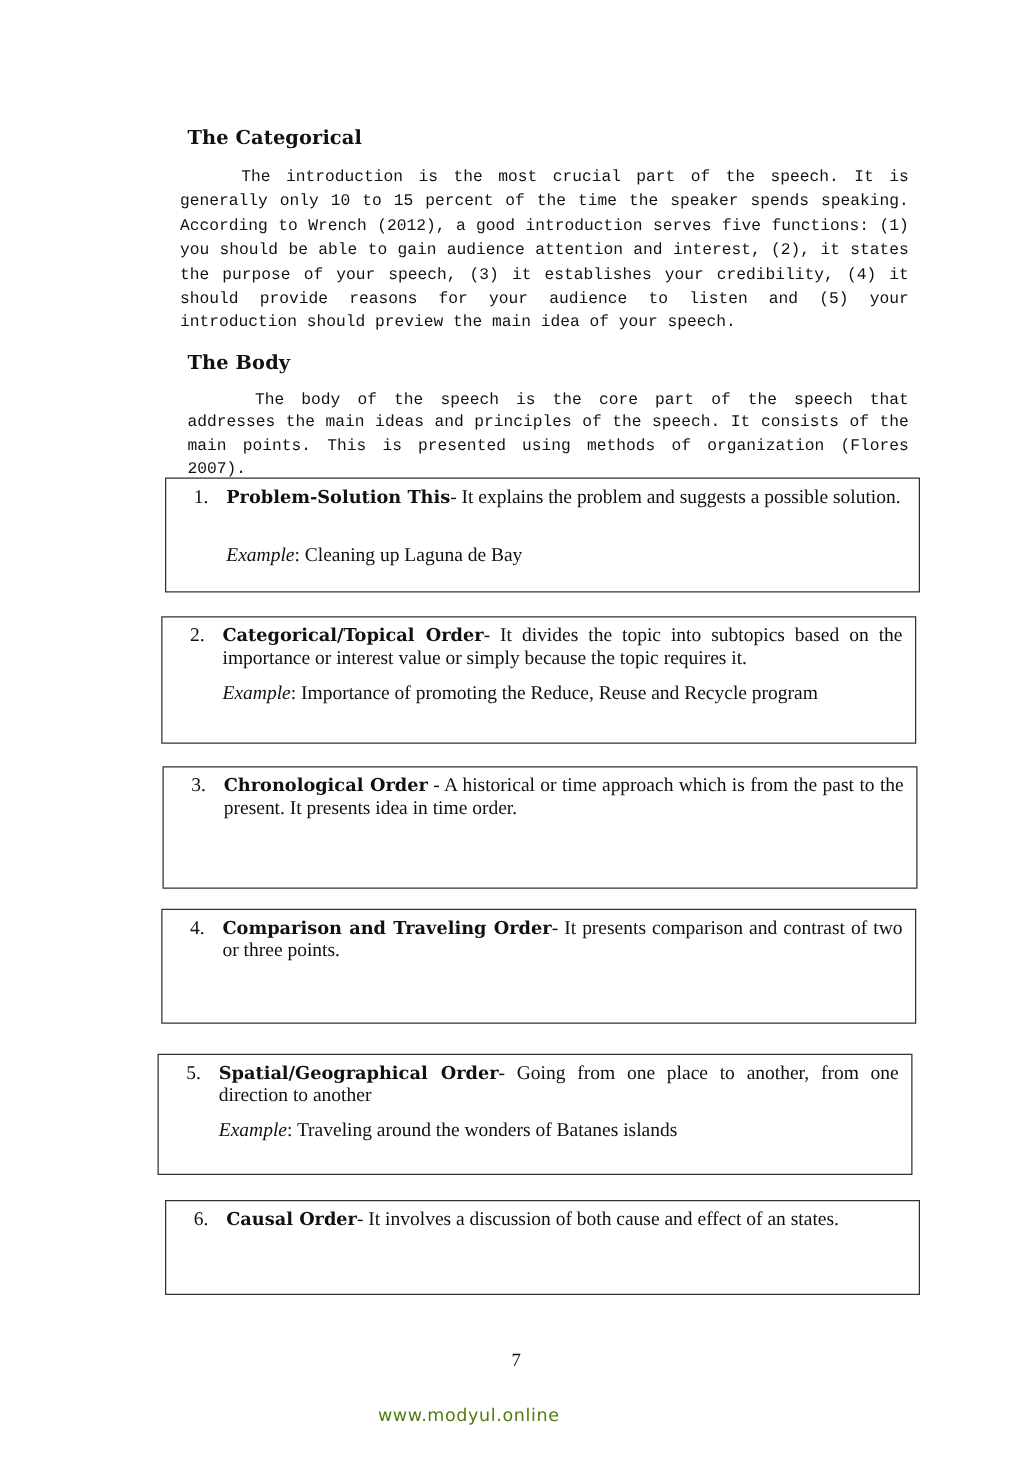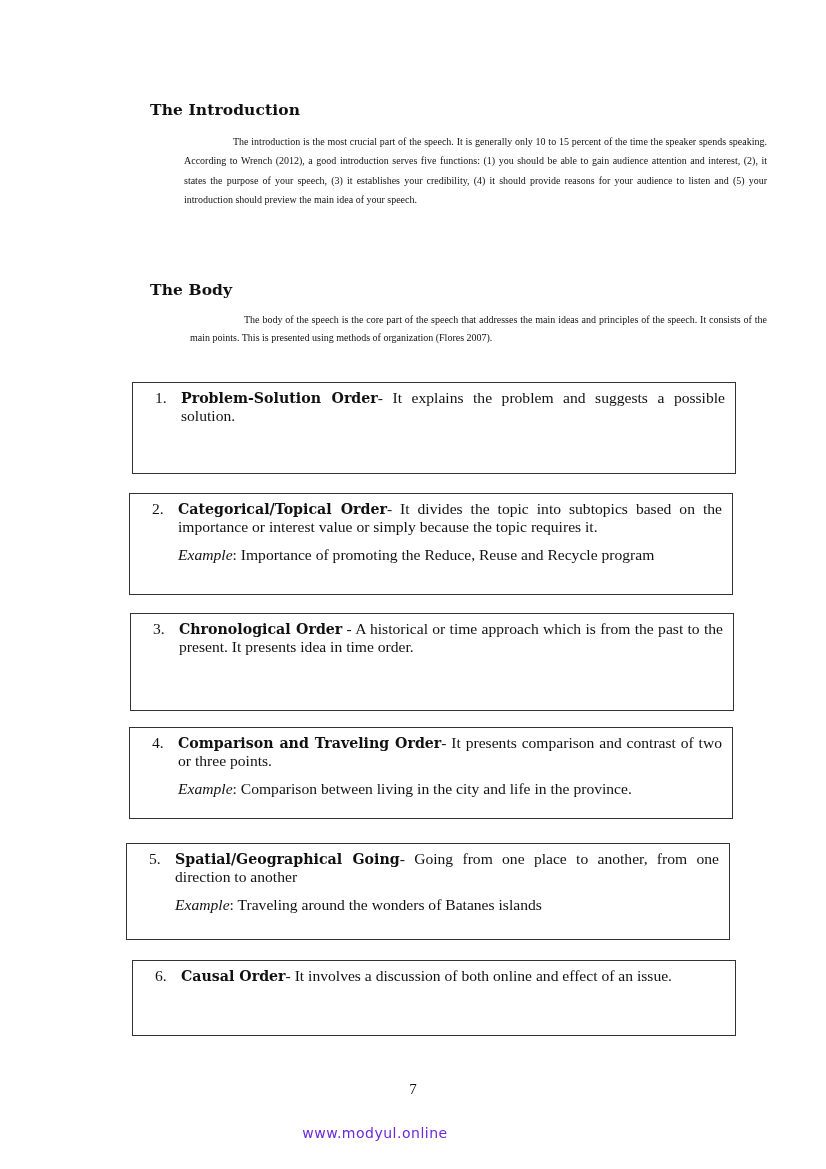--- a/index.html
+++ b/index.html
@@ -7,61 +7,64 @@
     width: 826px; height: 1169px; background: #ffffff;
     position: relative; overflow: hidden;
     font-family: "DejaVu Serif", "Liberation Serif", serif;
     color: #111;
   }
   .heading {
     position: absolute; font-weight: bold; font-size: 15.5px;
     font-family: "DejaVu Serif", serif; letter-spacing: 0.1px;
   }
   .para {
-    position: absolute; font-family: Liberation Serif, serif;
-    font-size: 10px; line-height: 19.4px; text-align: justify; margin-left: 40px;
+    position: absolute; font-family: Liberation Mono, monospace;
+    font-size: 13px; line-height: 19.4px; text-align: justify;
   }
   .para .indent { display: inline-block; width: 49px; }
   .box {
     position: absolute; border: 1px solid #333; box-sizing: border-box;
     font-family: "Liberation Serif", serif; font-size: 15.6px; line-height: 18.4px;
   }
   .item { position: absolute; left: 0; right: 12px; text-align: justify; }
   .item .num { position: absolute; left: 0; width: 22px; }
   .item .term { font-family: "DejaVu Serif", serif; font-weight: bold; font-size: 14.2px; }
   .ex { position: absolute; right: 12px; text-align: justify; }
   .ex .lbl { font-style: italic; }
   .page-num {
     position: absolute; left: 0; width: 826px; top: 1081px; text-align: center;
     font-family: "Liberation Serif", serif; font-size: 15px;
   }
   .watermark {
     position: absolute; left: 0; width: 750px; top: 1125px; text-align: center;
-    font-family: "DejaVu Sans", sans-serif; font-size: 14px; color: #6d28d9; letter-spacing: 0.5px;
+    font-family: "DejaVu Sans", sans-serif; font-size: 14px; color: #4d7c0f; letter-spacing: 0.5px;
   }
 </style>
 </head>
 <body>
 
-<div class="heading" style="left:150px; top:100px;">The Introduction</div>
+<div class="heading" style="left:150px; top:100px;">The Categorical</div>
 <div class="para" style="left:144px; top:132px; width:583px;">
   <span class="indent"></span><span>The introduction is the most crucial part of the speech. It is generally only 10 to 15 percent of the time the speaker spends speaking. According to Wrench (2012), a good introduction serves five functions: (1) you should be able to gain audience attention and interest, (2), it states the purpose of your speech, (3) it establishes your credibility, (4) it should provide reasons for your audience to listen and (5) your introduction should preview the main idea of your speech.</span>
 </div>
 
 <div class="heading" style="left:150px; top:280px;">The Body</div>
 <div class="para" style="left:150px; top:311px; width:577px; line-height:18.4px;">
   <span class="indent" style="width:54px;"></span><span>The body of the speech is the core part of the speech that addresses the main ideas and principles of the speech. It consists of the main points. This is presented using methods of organization (Flores 2007).</span>
 </div>
 
 <div class="box" style="left:132px; top:382px; width:604px; height:92px;">
   <div class="item" style="left:22px; top:6px; right:10px;">
     <span class="num">1.</span>
     <div style="padding-left:26px; text-indent:0;">
-      <span class="term">Problem-Solution Order</span><span>- It explains the problem and suggests a possible solution.</span>
+      <span class="term">Problem-Solution This</span><span>- It explains the problem and suggests a possible solution.</span>
     </div>
+  </div>
+  <div class="ex" style="left:48px; top:53px; right:10px;">
+    <span class="lbl">Example</span><span>: Cleaning up Laguna de Bay</span>
   </div>
 </div>
 
 <div class="box" style="left:129px; top:493px; width:604px; height:102px;">
   <div class="item" style="left:22px; top:6px; right:10px;">
     <span class="num">2.</span>
     <div style="padding-left:26px;">
       <span class="term">Categorical/Topical Order</span><span>- It divides the topic into subtopics based on the importance or interest value or simply because the topic requires it.</span>
     </div>
   </div>
@@ -79,40 +82,37 @@
   </div>
 </div>
 
 <div class="box" style="left:129px; top:727px; width:604px; height:92px;">
   <div class="item" style="left:22px; top:6px; right:10px;">
     <span class="num">4.</span>
     <div style="padding-left:26px;">
       <span class="term">Comparison and Traveling Order</span><span>- It presents comparison and contrast of two or three points.</span>
     </div>
   </div>
-  <div class="ex" style="left:48px; top:52px; right:10px;">
-    <span class="lbl">Example</span><span>: Comparison between living in the city and life in the province.</span>
-  </div>
 </div>
 
 <div class="box" style="left:126px; top:843px; width:604px; height:97px;">
   <div class="item" style="left:22px; top:6px; right:10px;">
     <span class="num">5.</span>
     <div style="padding-left:26px;">
-      <span class="term">Spatial/Geographical Going</span><span>- Going from one place to another, from one direction to another</span>
+      <span class="term">Spatial/Geographical Order</span><span>- Going from one place to another, from one direction to another</span>
     </div>
   </div>
   <div class="ex" style="left:48px; top:52px; right:10px;">
     <span class="lbl">Example</span><span>: Traveling around the wonders of Batanes islands</span>
   </div>
 </div>
 
 <div class="box" style="left:132px; top:960px; width:604px; height:76px;">
   <div class="item" style="left:22px; top:6px; right:10px;">
     <span class="num">6.</span>
     <div style="padding-left:26px;">
-      <span class="term">Causal Order</span><span>- It involves a discussion of both online and effect of an issue.</span>
+      <span class="term">Causal Order</span><span>- It involves a discussion of both cause and effect of an states.</span>
     </div>
   </div>
 </div>
 
 <div class="page-num">7</div>
 <div class="watermark">www.modyul.online</div>
 
 </body></html>

